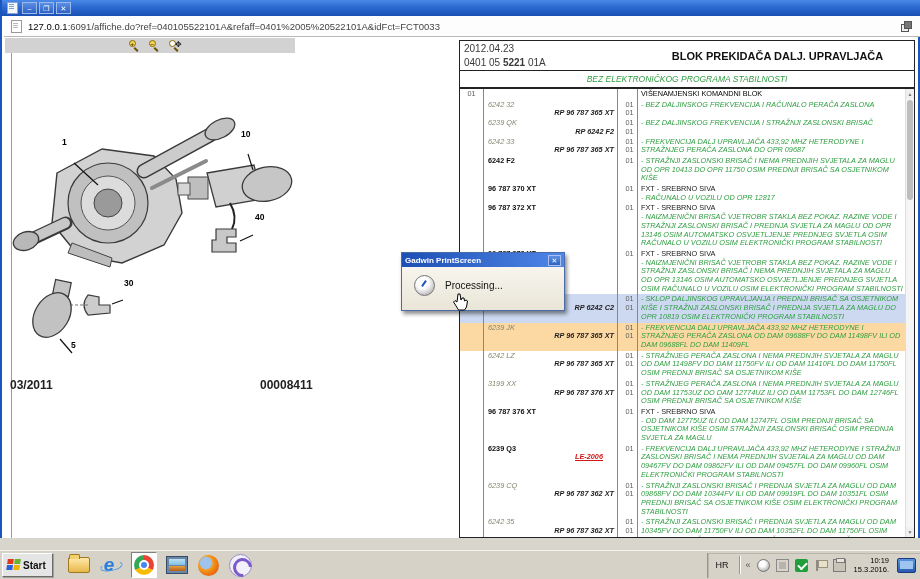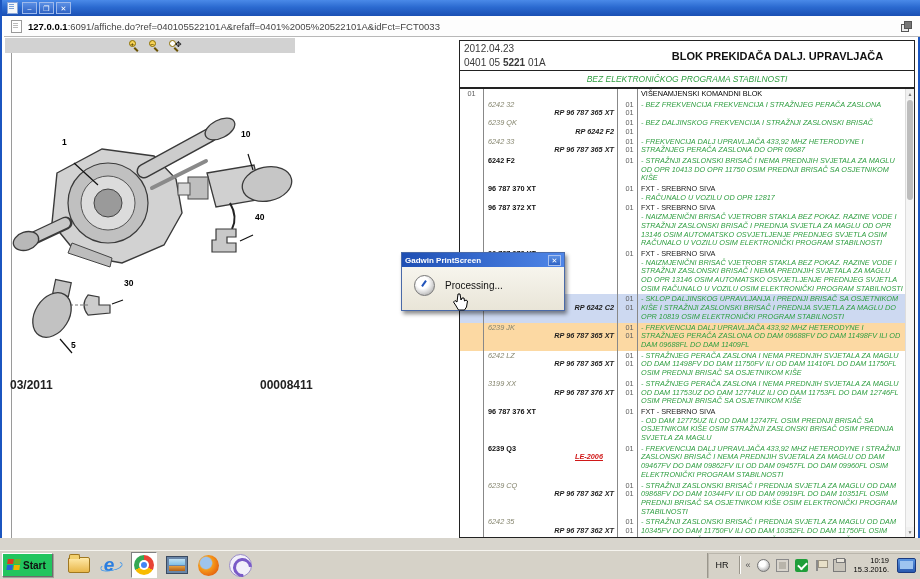--- a/index.html
+++ b/index.html
@@ -17,21 +17,21 @@
   .favicon:before{content:"";position:absolute;left:1px;top:1px;width:5px;height:1px;background:#7aa0d8;box-shadow:0 2px 0 #7aa0d8,0 4px 0 #7aa0d8;}
   .title-text{color:#fff;font-size:7.5px;letter-spacing:.2px;flex:1;white-space:nowrap;overflow:hidden;}
   .winbtns{display:flex;gap:2px;}
   .wbtn{width:15px;height:12px;background:linear-gradient(180deg,#5b8fe4,#2f63c4);border:1px solid #9db9ec;
         color:#fff;font-size:7px;line-height:11px;text-align:center;box-sizing:border-box;}
   .urlbar{position:absolute;left:2px;top:16px;width:916px;height:21px;background:#fdfdfd;
         border-bottom:1px solid #b8b8b8;display:flex;align-items:center;z-index:29;box-sizing:border-box;}
   .page-ico{width:9px;height:11px;border:1px solid #9a9a9a;background:#fff;margin:0 6px 0 7px;position:relative;}
   .page-ico:before{content:"";position:absolute;left:1px;top:2px;width:5px;height:1px;background:#bbb;box-shadow:0 2px 0 #bbb,0 4px 0 #bbb;}
   .url{font-size:9.5px;color:#444;white-space:nowrap;}
-  .url b{color:#000;font-weight:bold;}
+  .url b{color:#000;font-weight:normal;}
   .url-right{margin-left:auto;margin-right:8px;position:relative;width:11px;height:11px;}
   .sq1,.sq2{position:absolute;width:6px;height:6px;border:1px solid #555;background:#eee;}
   .sq1{left:0;top:3px;} .sq2{left:3px;top:0;background:#777;}
 
   
   .draw-panel{position:absolute;left:0;top:37px;width:457px;height:503px;background:#fff;}
   .draw-border{position:absolute;left:9px;top:1px;width:1px;height:501px;background:#9a9a9a;}
   .zoom-strip{position:absolute;left:3px;top:1px;width:290px;height:15px;background:#d2d2d2;}
   .zoom-icons{position:absolute;left:122px;top:1px;display:flex;gap:7px;}
   .mag{position:relative;width:13px;height:13px;}
@@ -83,21 +83,21 @@
   .gad-ico{width:19px;height:19px;border-radius:50%;background:radial-gradient(circle at 40% 35%,#ffffff 0 35%,#d8d8d8 60%,#8f8f8f 100%);
       border:1px solid #777;position:relative;}
   .gad-ico:before{content:"";position:absolute;left:8px;top:4px;width:2px;height:7px;background:#2255bb;transform:rotate(35deg);}
   .gad-text{font-size:10px;color:#111;}
   .hand-cursor{position:absolute;left:450px;top:293px;z-index:41;}
 
   
   .strip{position:absolute;left:0;top:538px;width:920px;height:12px;background:#d8d5cd;}
   .taskbar{position:absolute;left:0;top:550px;width:920px;height:29px;background:#d6d2c8;border-top:1px solid #f6f4ef;box-sizing:border-box;display:flex;align-items:center;}
   .startbtn{margin-left:2px;height:22px;display:flex;align-items:center;gap:3px;padding:0 6px 0 4px;
-      background:#22c55e;border:1px solid;border-color:#fff #6c6c6c #6c6c6c #fff;box-shadow:1px 1px 0 #40404055;}
+      background:#e5e5e5;border:1px solid;border-color:#fff #6c6c6c #6c6c6c #fff;box-shadow:1px 1px 0 #40404055;}
   .winflag{width:13px;height:12px;display:grid;grid-template-columns:6px 6px;grid-template-rows:5px 5px;gap:1px;transform:skewX(-8deg);}
   .winflag i{display:block;} .wf1{background:#e03a1e;} .wf2{background:#6ab32a;} .wf3{background:#2a62d8;} .wf4{background:#f0b400;}
   .start-label{font-size:10px;font-weight:bold;color:#111;}
   .ql{display:flex;align-items:center;gap:8px;margin-left:14px;}
   .qlbtn{width:24px;height:24px;display:flex;align-items:center;justify-content:center;}
   .qlbtn.pressed{background:#fff;border:1px solid;border-color:#808080 #fff #fff #808080;}
   .folder-ico{width:20px;height:14px;background:linear-gradient(180deg,#ffe9a8,#e8b74a);border:1px solid #a07820;border-radius:2px;position:relative;}
   .folder-ico:before{content:"";position:absolute;left:0;top:-4px;width:9px;height:4px;background:#f2d06e;border:1px solid #a07820;border-bottom:none;border-radius:2px 2px 0 0;}
   .ie-ico{position:relative;width:22px;height:22px;}
   .ie-e{position:absolute;left:4px;top:0px;font-size:19px;font-weight:bold;color:#2a7de0;font-style:italic;}
@@ -247,21 +247,21 @@
             <div class="cell-g"></div>
             <div class="cell-r">
               <div class="rl old">6242 32</div>
               <div class="rl rp">RP 96 787 365 XT</div>
             </div>
             <div class="cell-q">
               <div class="rl">01</div>
               <div class="rl">01</div>
             </div>
             <div class="cell-d">
-              <div class="dl green">- BEZ FREKVENCIJA FREKVENCIJA I STRAŽNJEG PERAČA ZASLONA</div>
+              <div class="dl green">- BEZ DALJINSKOG FREKVENCIJA I RAČUNALO PERAČA ZASLONA</div>
             </div>
           </div>
           <div class="prow">
             <div class="cell-g"></div>
             <div class="cell-r">
               <div class="rl old">6239 QK</div>
               <div class="rl rp">RP 6242 F2</div>
             </div>
             <div class="cell-q">
               <div class="rl">01</div>

